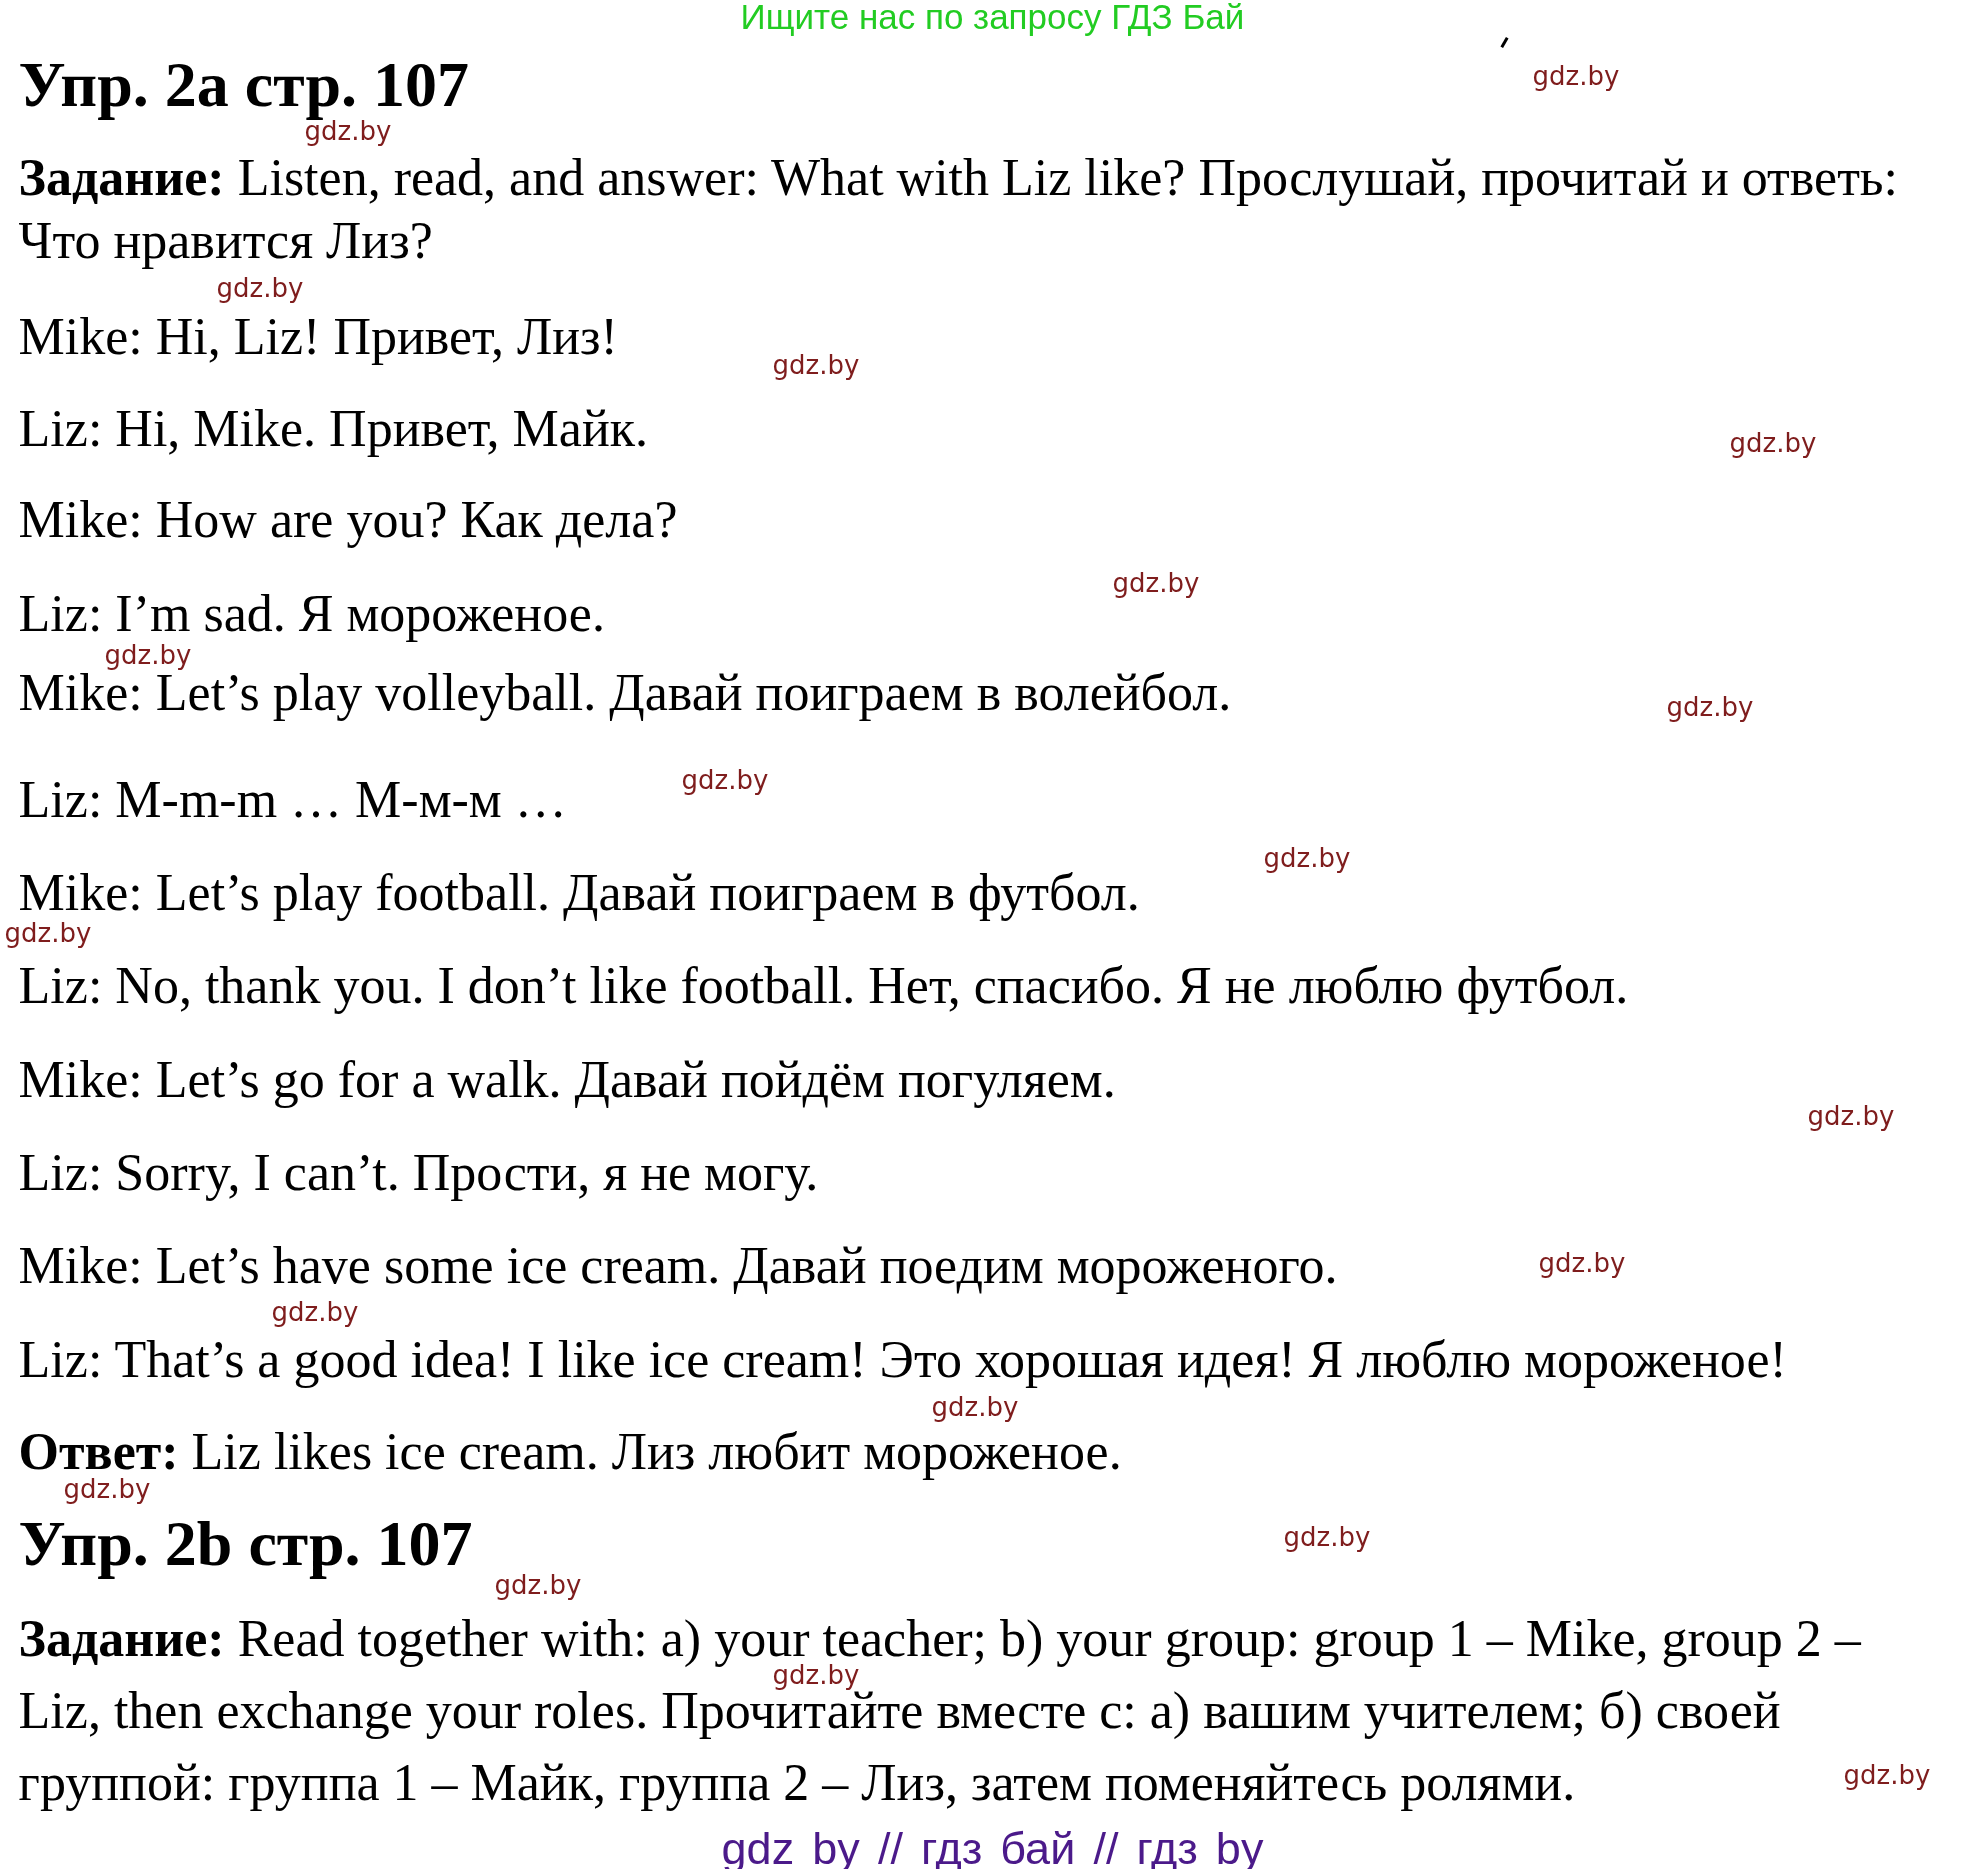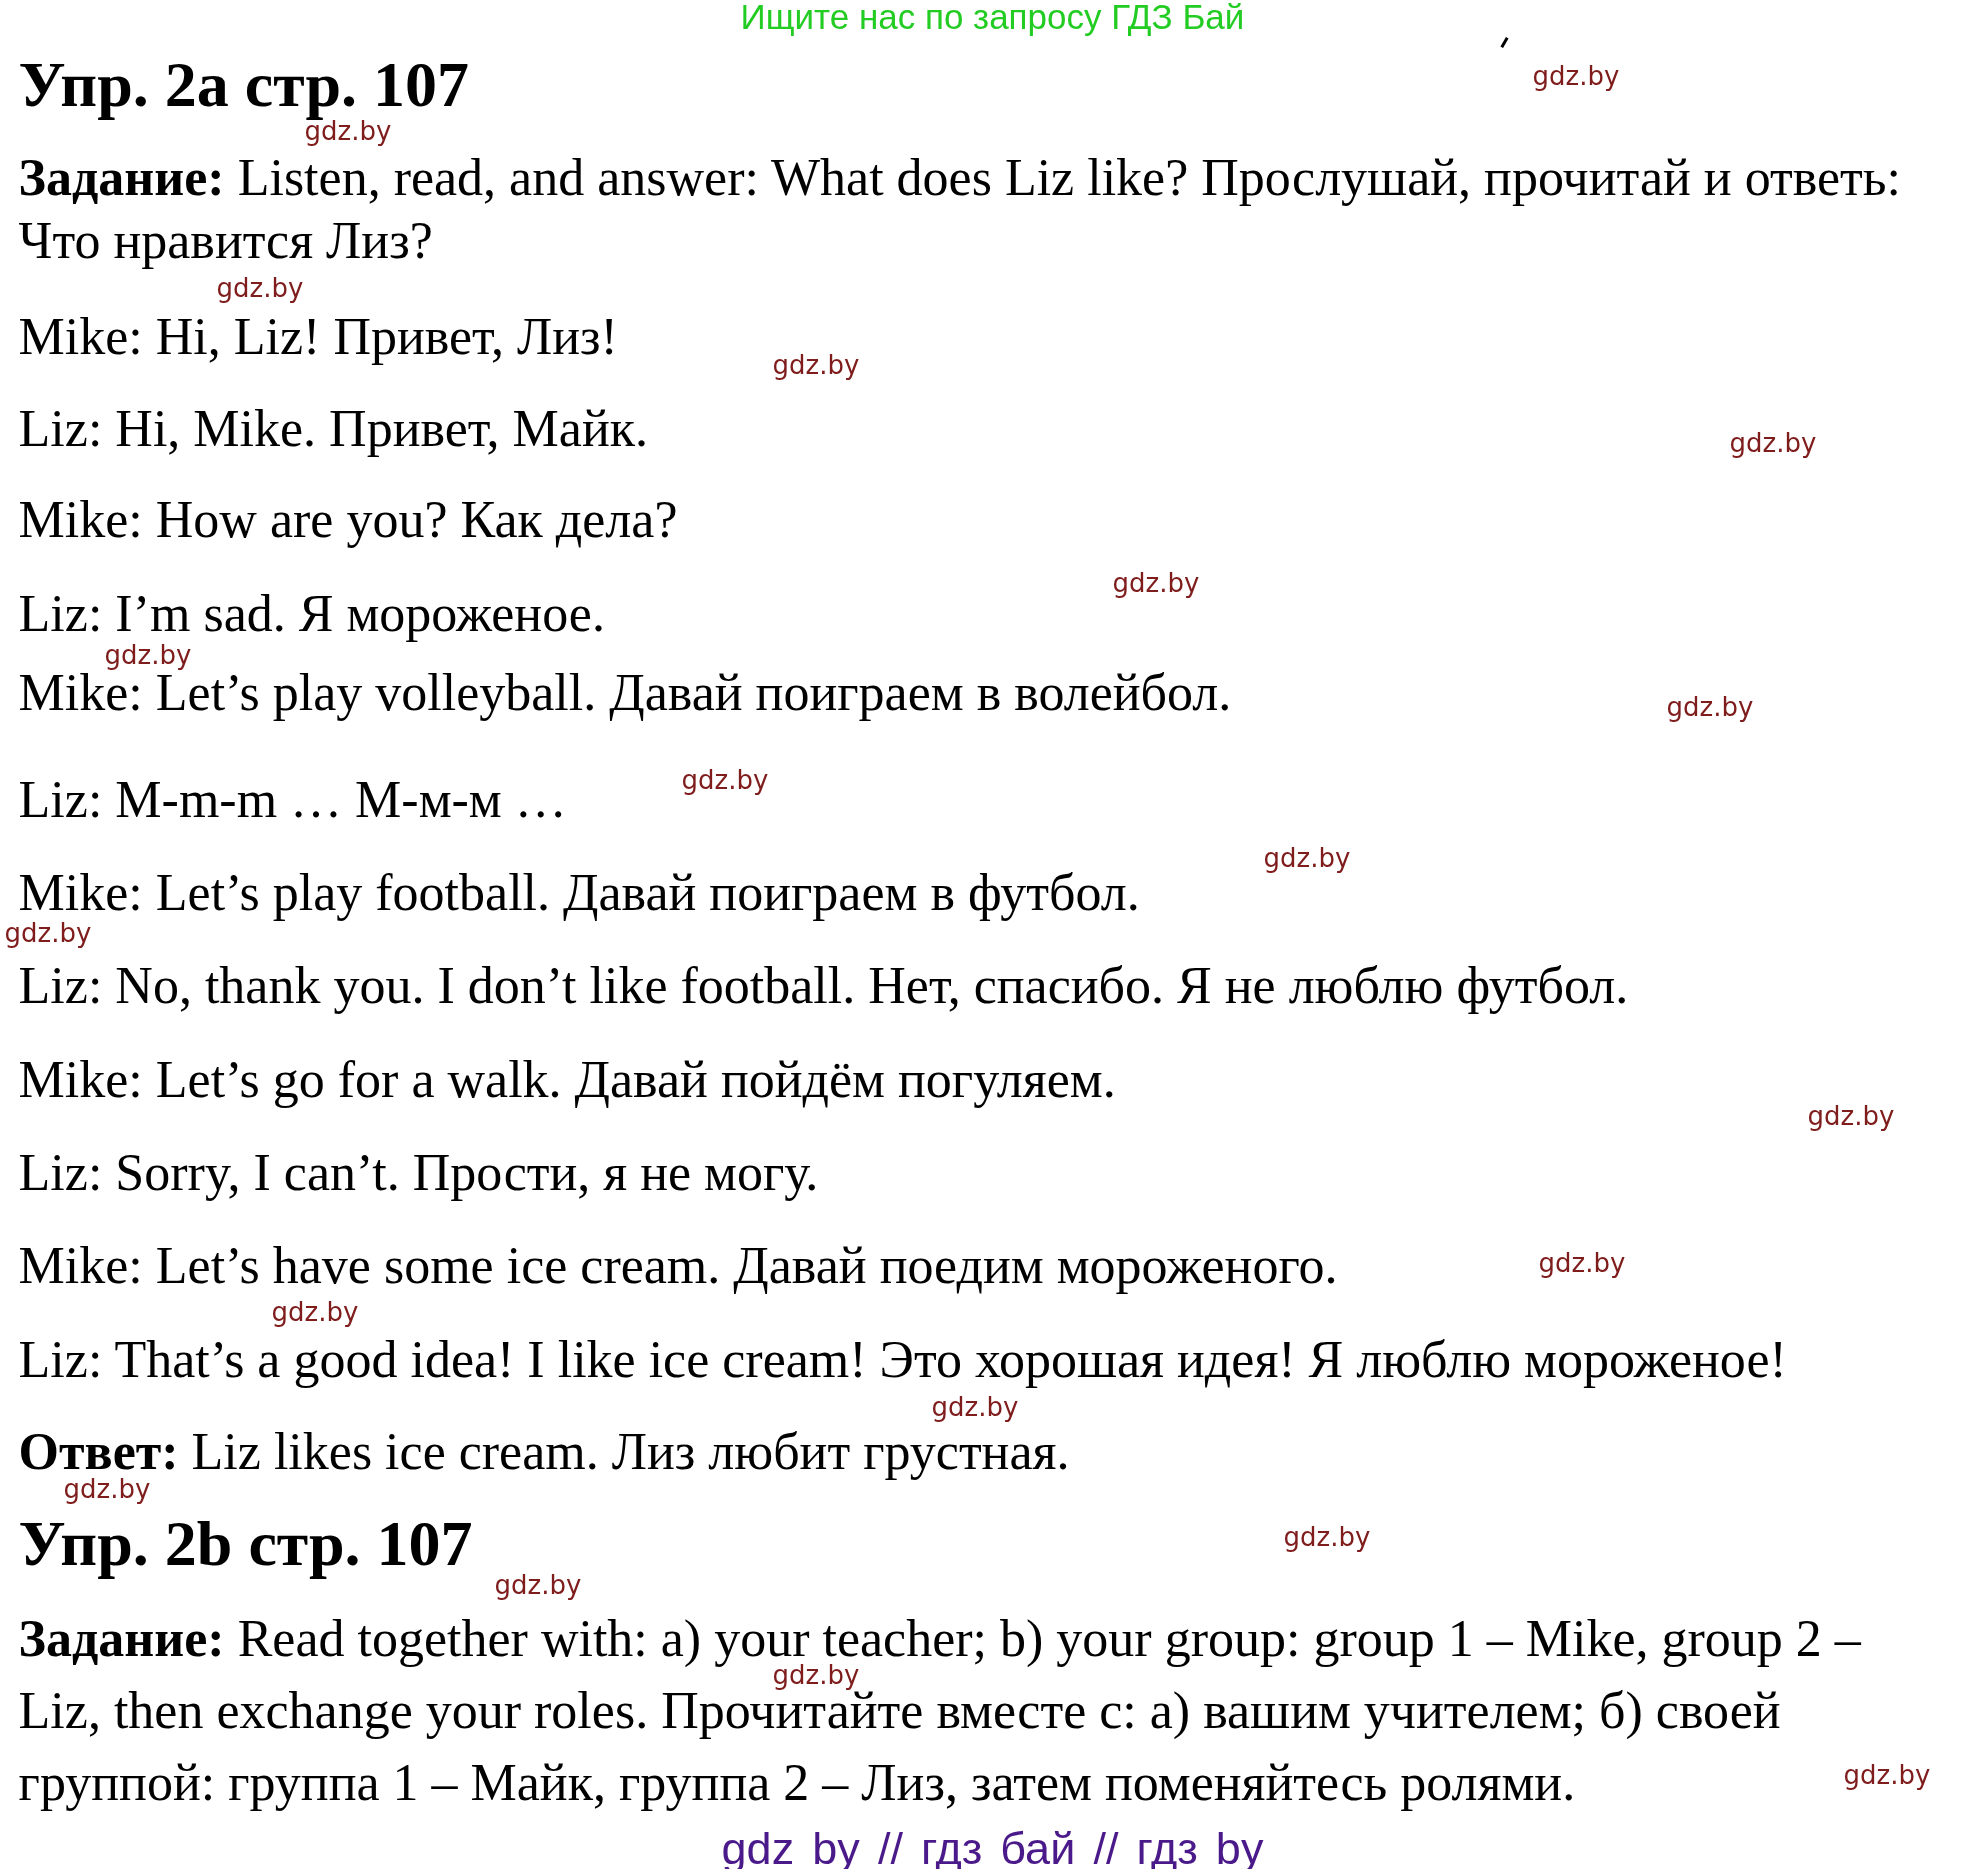--- a/index.html
+++ b/index.html
@@ -12,37 +12,37 @@
   .footer { position:absolute; left:50%; top:1849px; transform:translate(-50%,-50%); font-family:"Liberation Sans", sans-serif; font-size:45px; color:#4b1a8a; white-space:nowrap; word-spacing:5.6px; }
   .tick { position:absolute; left:1503px; top:37px; width:2.8px; height:11px; background:#000; transform:rotate(30deg); }
 </style>
 </head>
 <body>
 
 <div class="banner">Ищите нас по запросу ГДЗ Бай</div>
 <div class="tick"></div>
 
 <div class="line head" style="top:84px">Упр. 2а стр. 107</div>
-<div class="line" style="top:177px"><span class="bold">Задание:</span><span> Listen, read, and answer: What does Liz like? Прослушай, прочитай и ответь:</span></div>
+<div class="line" style="top:177px"><span class="bold">Задание:</span><span> Listen, read, and answer: What with Liz like? Прослушай, прочитай и ответь:</span></div>
 <div class="line" style="top:240px">Что нравится Лиз?</div>
 
 <div class="line" style="top:336px">Mike: Hi, Liz! Привет, Лиз!</div>
 <div class="line" style="top:428px">Liz: Hi, Mike. Привет, Майк.</div>
 <div class="line" style="top:519px">Mike: How are you? Как дела?</div>
 <div class="line" style="top:613px">Liz: I’m sad. Я мороженое.</div>
 <div class="line" style="top:692px">Mike: Let’s play volleyball. Давай поиграем в волейбол.</div>
 <div class="line" style="top:799px">Liz: M-m-m … М-м-м …</div>
 <div class="line" style="top:892px">Mike: Let’s play football. Давай поиграем в футбол.</div>
 <div class="line" style="top:985px">Liz: No, thank you. I don’t like football. Нет, спасибо. Я не люблю футбол.</div>
 <div class="line" style="top:1079px">Mike: Let’s go for a walk. Давай пойдём погуляем.</div>
 <div class="line" style="top:1172px">Liz: Sorry, I can’t. Прости, я не могу.</div>
 <div class="line" style="top:1265px">Mike: Let’s have some ice cream. Давай поедим мороженого.</div>
 <div class="line" style="top:1359px">Liz: That’s a good idea! I like ice cream! Это хорошая идея! Я люблю мороженое!</div>
 
-<div class="line" style="top:1451px"><span class="bold">Ответ:</span><span> Liz likes ice cream. Лиз любит грустная.</span></div>
+<div class="line" style="top:1451px"><span class="bold">Ответ:</span><span> Liz likes ice cream. Лиз любит мороженое.</span></div>
 
 <div class="line head" style="top:1543px">Упр. 2b стр. 107</div>
 <div class="line" style="top:1638px"><span class="bold">Задание:</span><span> Read together with: a) your teacher; b) your group: group 1 – Mike, group 2 –</span></div>
 <div class="line" style="top:1710px">Liz, then exchange your roles. Прочитайте вместе с: а) вашим учителем; б) своей</div>
 <div class="line" style="top:1782px">группой: группа 1 – Майк, группа 2 – Лиз, затем поменяйтесь ролями.</div>
 
 <div class="wm" style="left:1576px;top:76px">gdz.by</div>
 <div class="wm" style="left:348px;top:131px">gdz.by</div>
 <div class="wm" style="left:260px;top:288px">gdz.by</div>
 <div class="wm" style="left:816px;top:365px">gdz.by</div>

